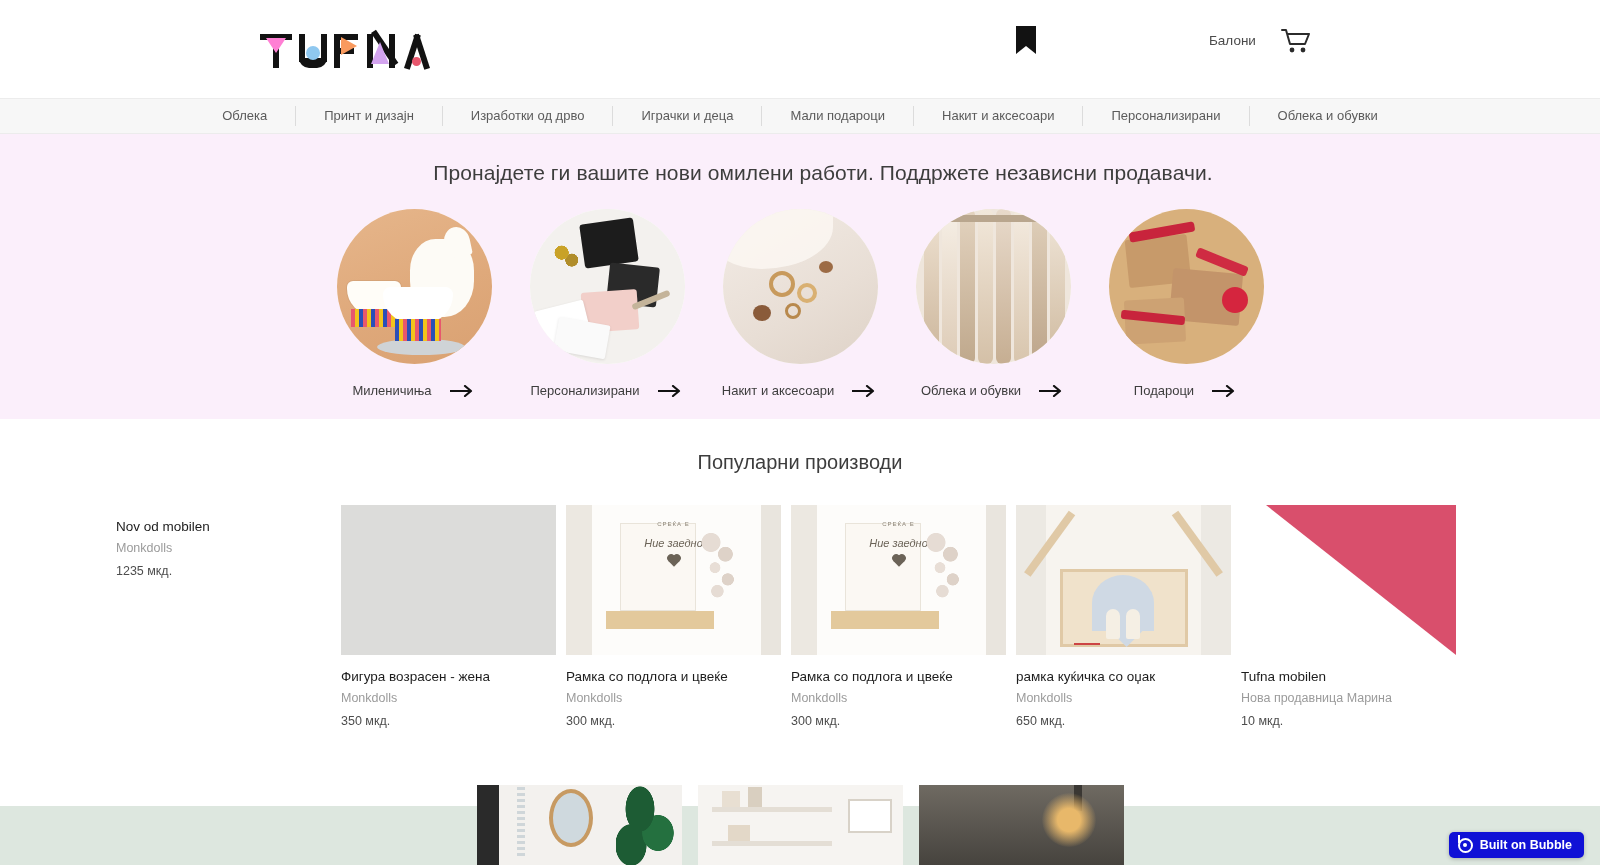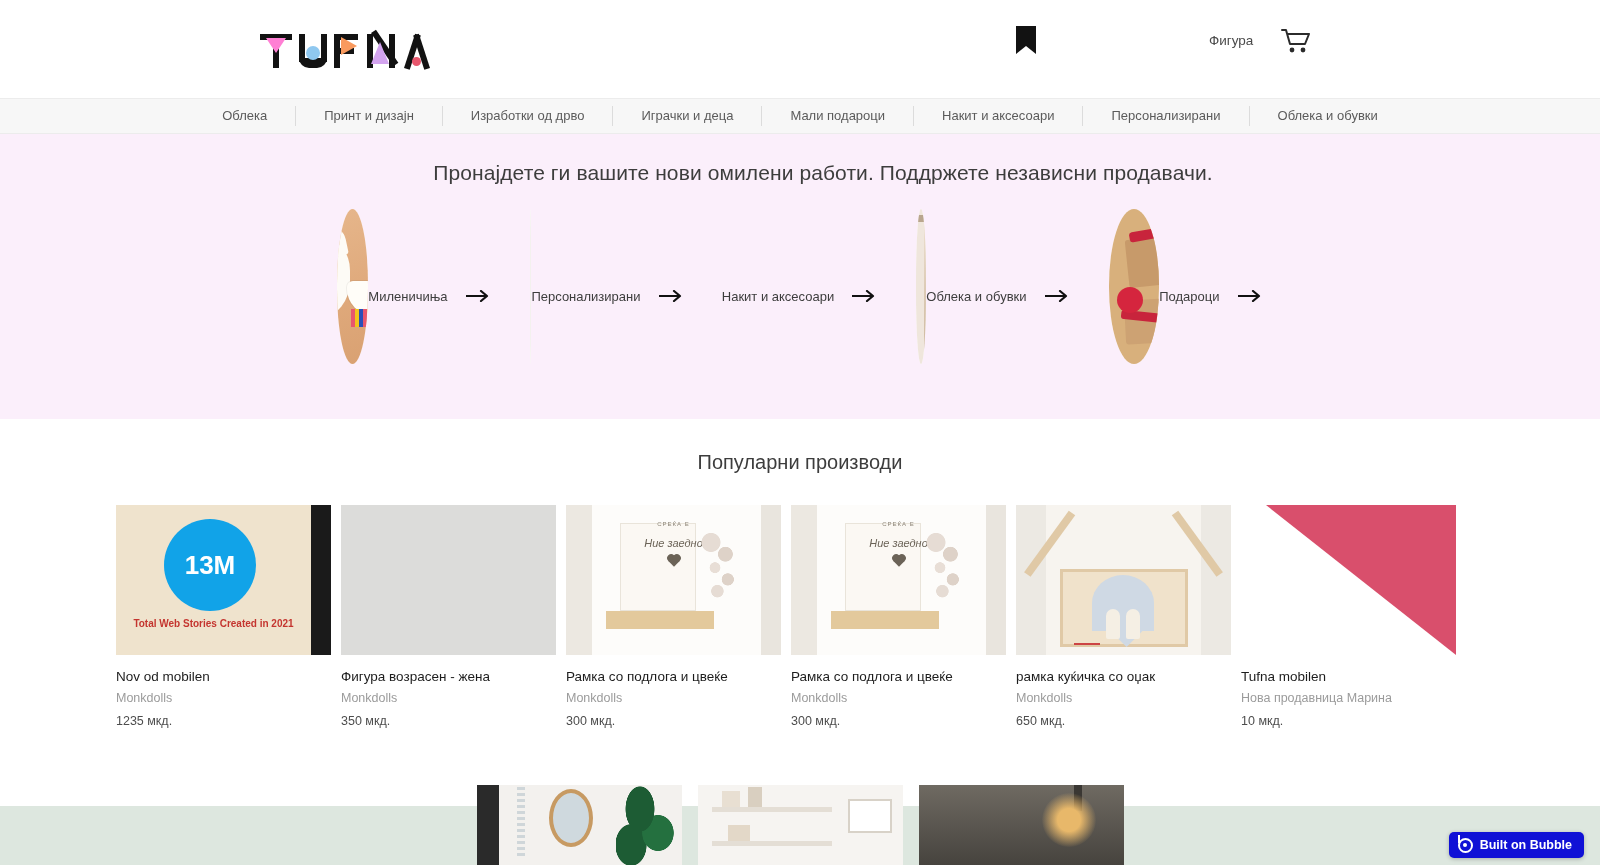--- a/index.html
+++ b/index.html
@@ -109,21 +109,21 @@
 
   
   .hero { background: #fbeffb; padding-top: 27px; height: 285px; }
   .hero-title {
     text-align: center; font-size: 21px; color: #3d3d3d;
     font-weight: 400; letter-spacing: .1px; margin-left: 46px;
   }
   .cat-row {
     display: flex; justify-content: center; gap: 38px; margin-top: 24px;
   }
-  .cat { width: 155px; display: flex; flex-direction: row; align-items: center; cursor: pointer; }
+  .cat { width: 155px; display: flex; flex-direction: column; align-items: center; cursor: pointer; }
   .cat-circle {
     width: 155px; height: 155px; border-radius: 50%; overflow: hidden;
     position: relative; background: #fff;
   }
   .cat-label-row {
     display: flex; align-items: center; justify-content: center; gap: 18px;
     margin-top: 19px; width: 100%;
   }
   .cat-label { font-size: 13px; color: #3d3d3d; white-space: nowrap; }
   .arrow { width: 26px; height: 12px; flex: none; }
@@ -392,21 +392,21 @@
       </span>
     </div>
 
 
     <span class="bookmark-icon">
       <svg viewBox="0 0 24 28" width="24" height="28" aria-hidden="true">
         <path d="M2 0 H22 V28 L12 20 L2 28 Z" fill="#121212"></path>
       </svg>
     </span>
 
-    <span class="login-link">Фигура</span>
+    <span class="login-link">Балони</span>
 
     <span class="cart-icon">
       <svg viewBox="0 0 30 26" width="30" height="26" aria-hidden="true">
         <path d="M1 2 H5 L9 16 H24 L28 6 H7" fill="none" stroke="#2b2b2b" stroke-width="2" stroke-linecap="round" stroke-linejoin="round"></path>
         <circle cx="11" cy="22" r="2.4" fill="#2b2b2b"></circle>
         <circle cx="22" cy="22" r="2.4" fill="#2b2b2b"></circle>
       </svg>
     </span>
   </div>
 
@@ -537,28 +537,20 @@
 
     </div>
   </div>
 
   <div class="products">
     <div class="products-title">Популарни производи</div>
 
     <div class="prod-grid">
 
       <div class="prod">
-        <div class="prod-img">
-          <div class="art p1">
-            <span class="blk"></span>
-            <span class="circle">13M</span>
-            <span class="cap">Total Web Stories
-Created in 2021</span>
-          </div>
-        </div>
         <div class="prod-title">Nov od mobilen</div>
         <div class="prod-shop">Monkdolls</div>
         <div class="prod-price">1235 мкд.</div>
       </div>
 
       <div class="prod">
         <div class="prod-img">
           <div class="art p2">
             <span class="d d1"><span class="head"></span><span class="body"></span></span>
             <span class="d d2"><span class="head"></span><span class="body tan"></span></span>

